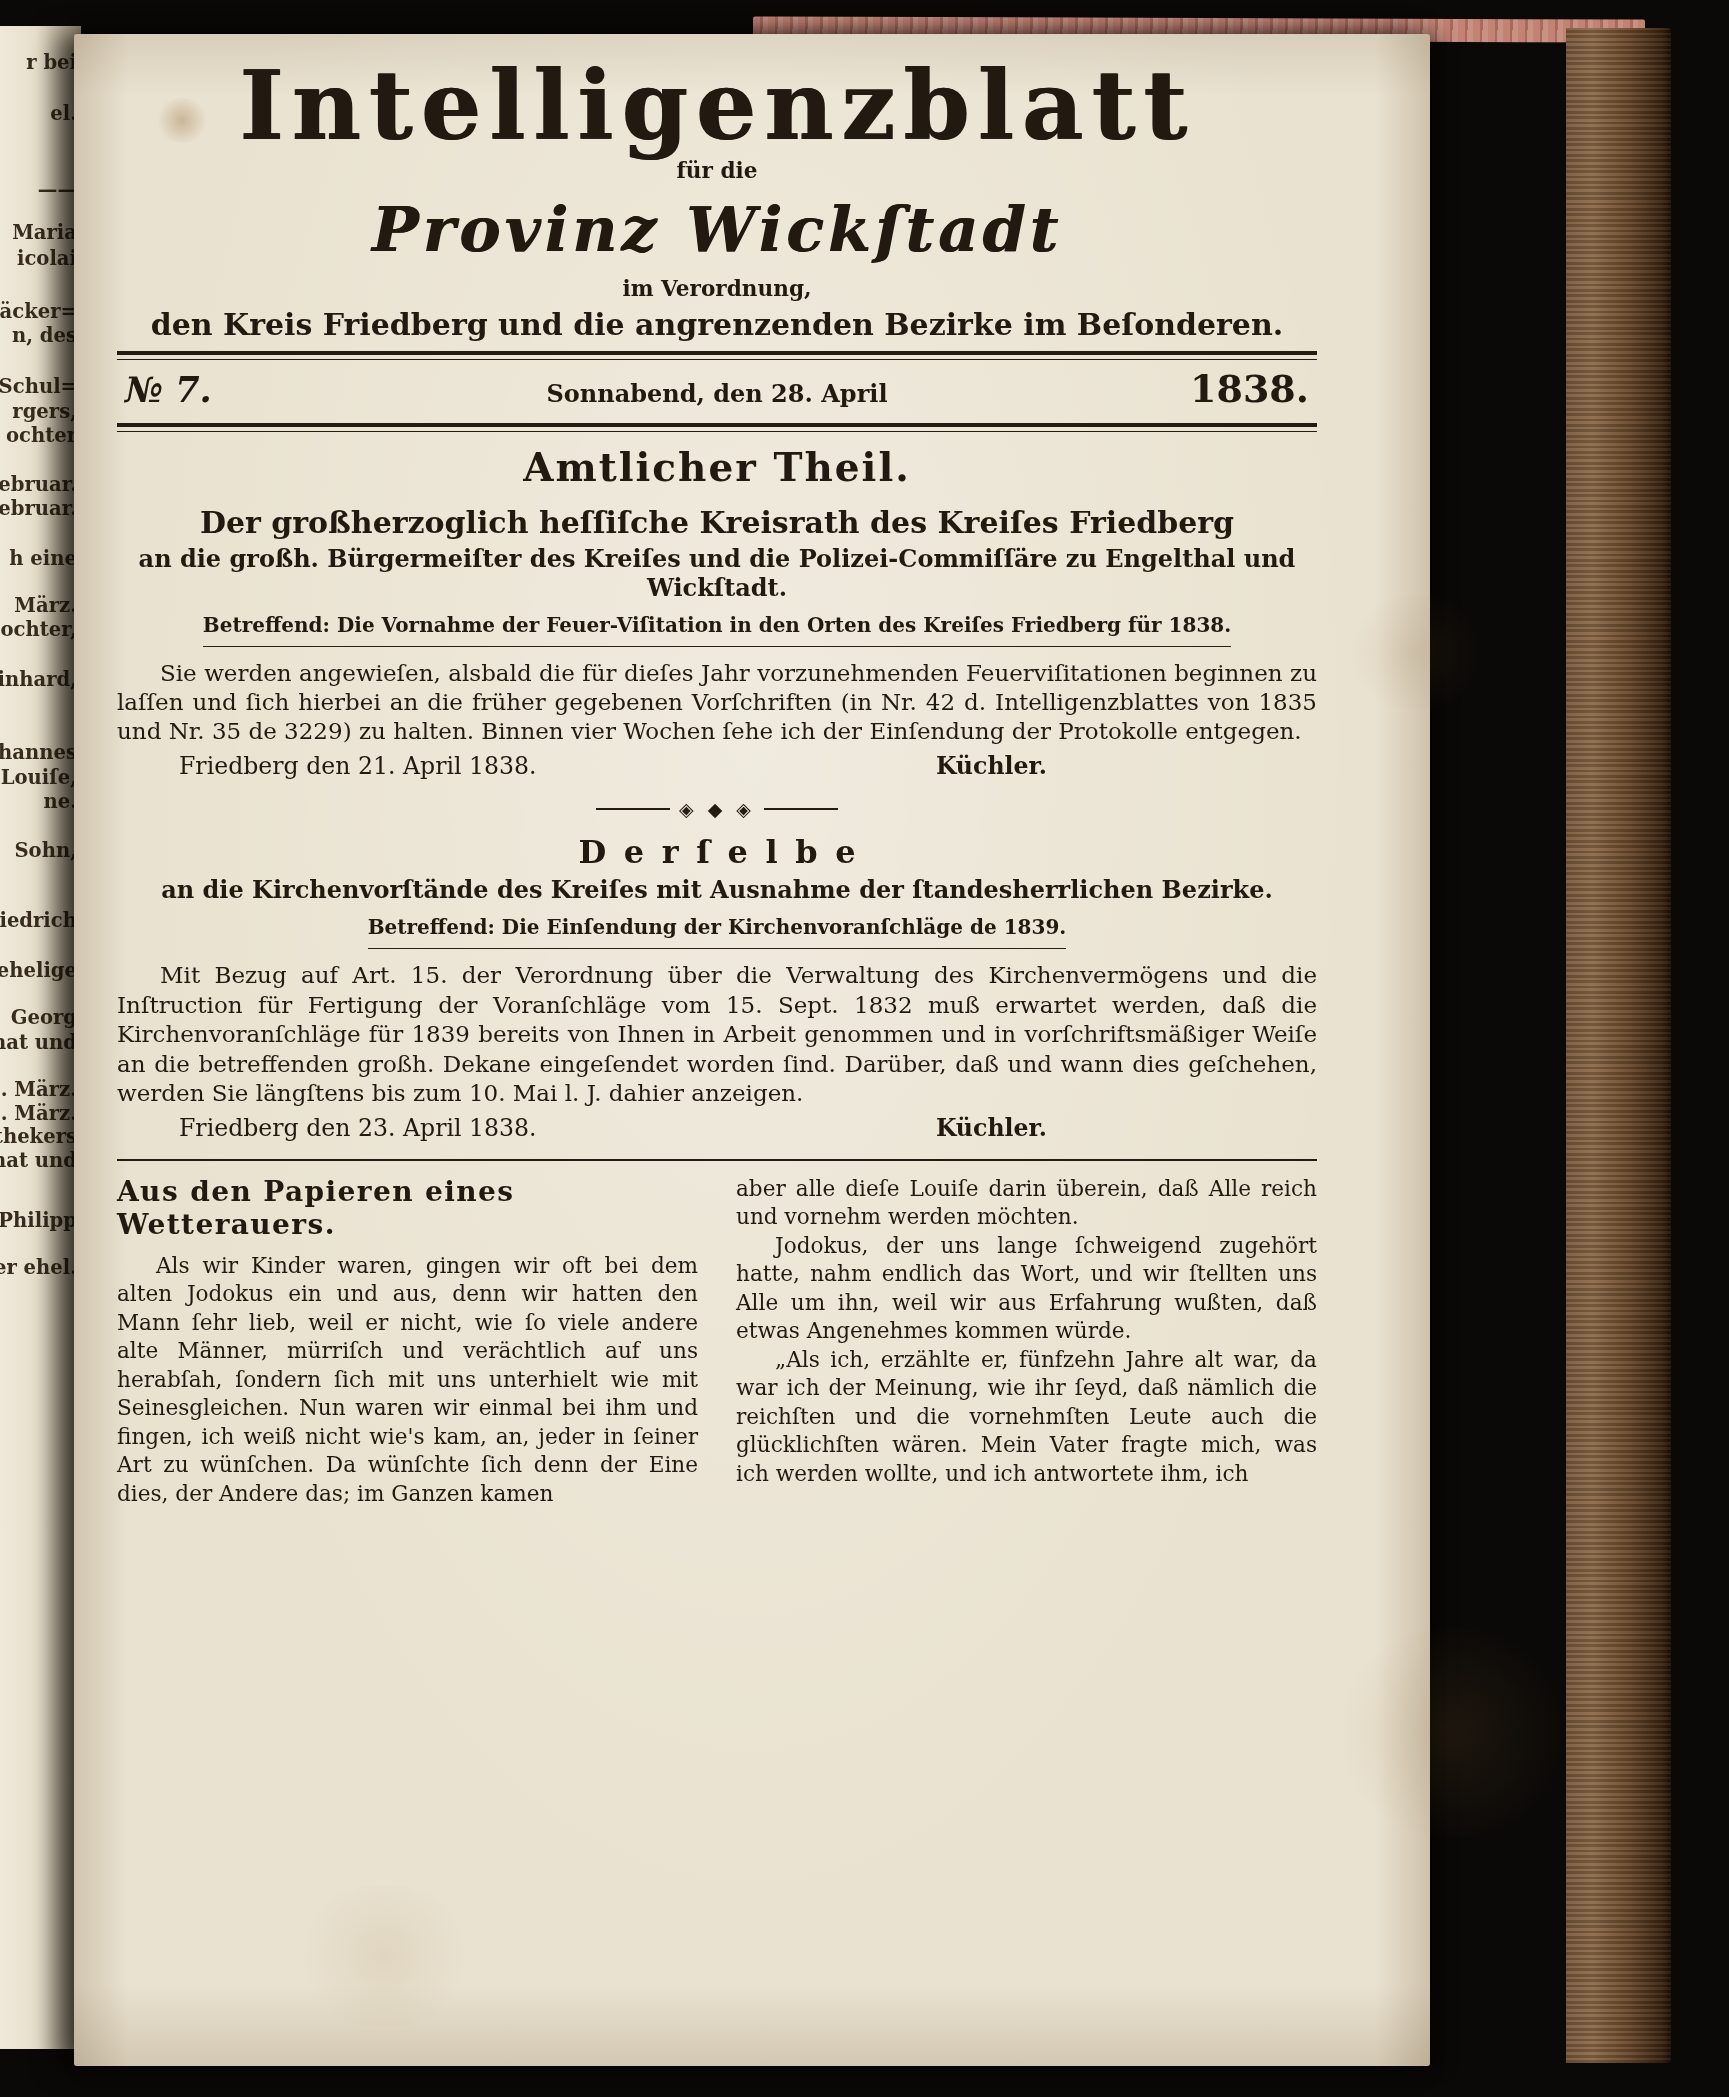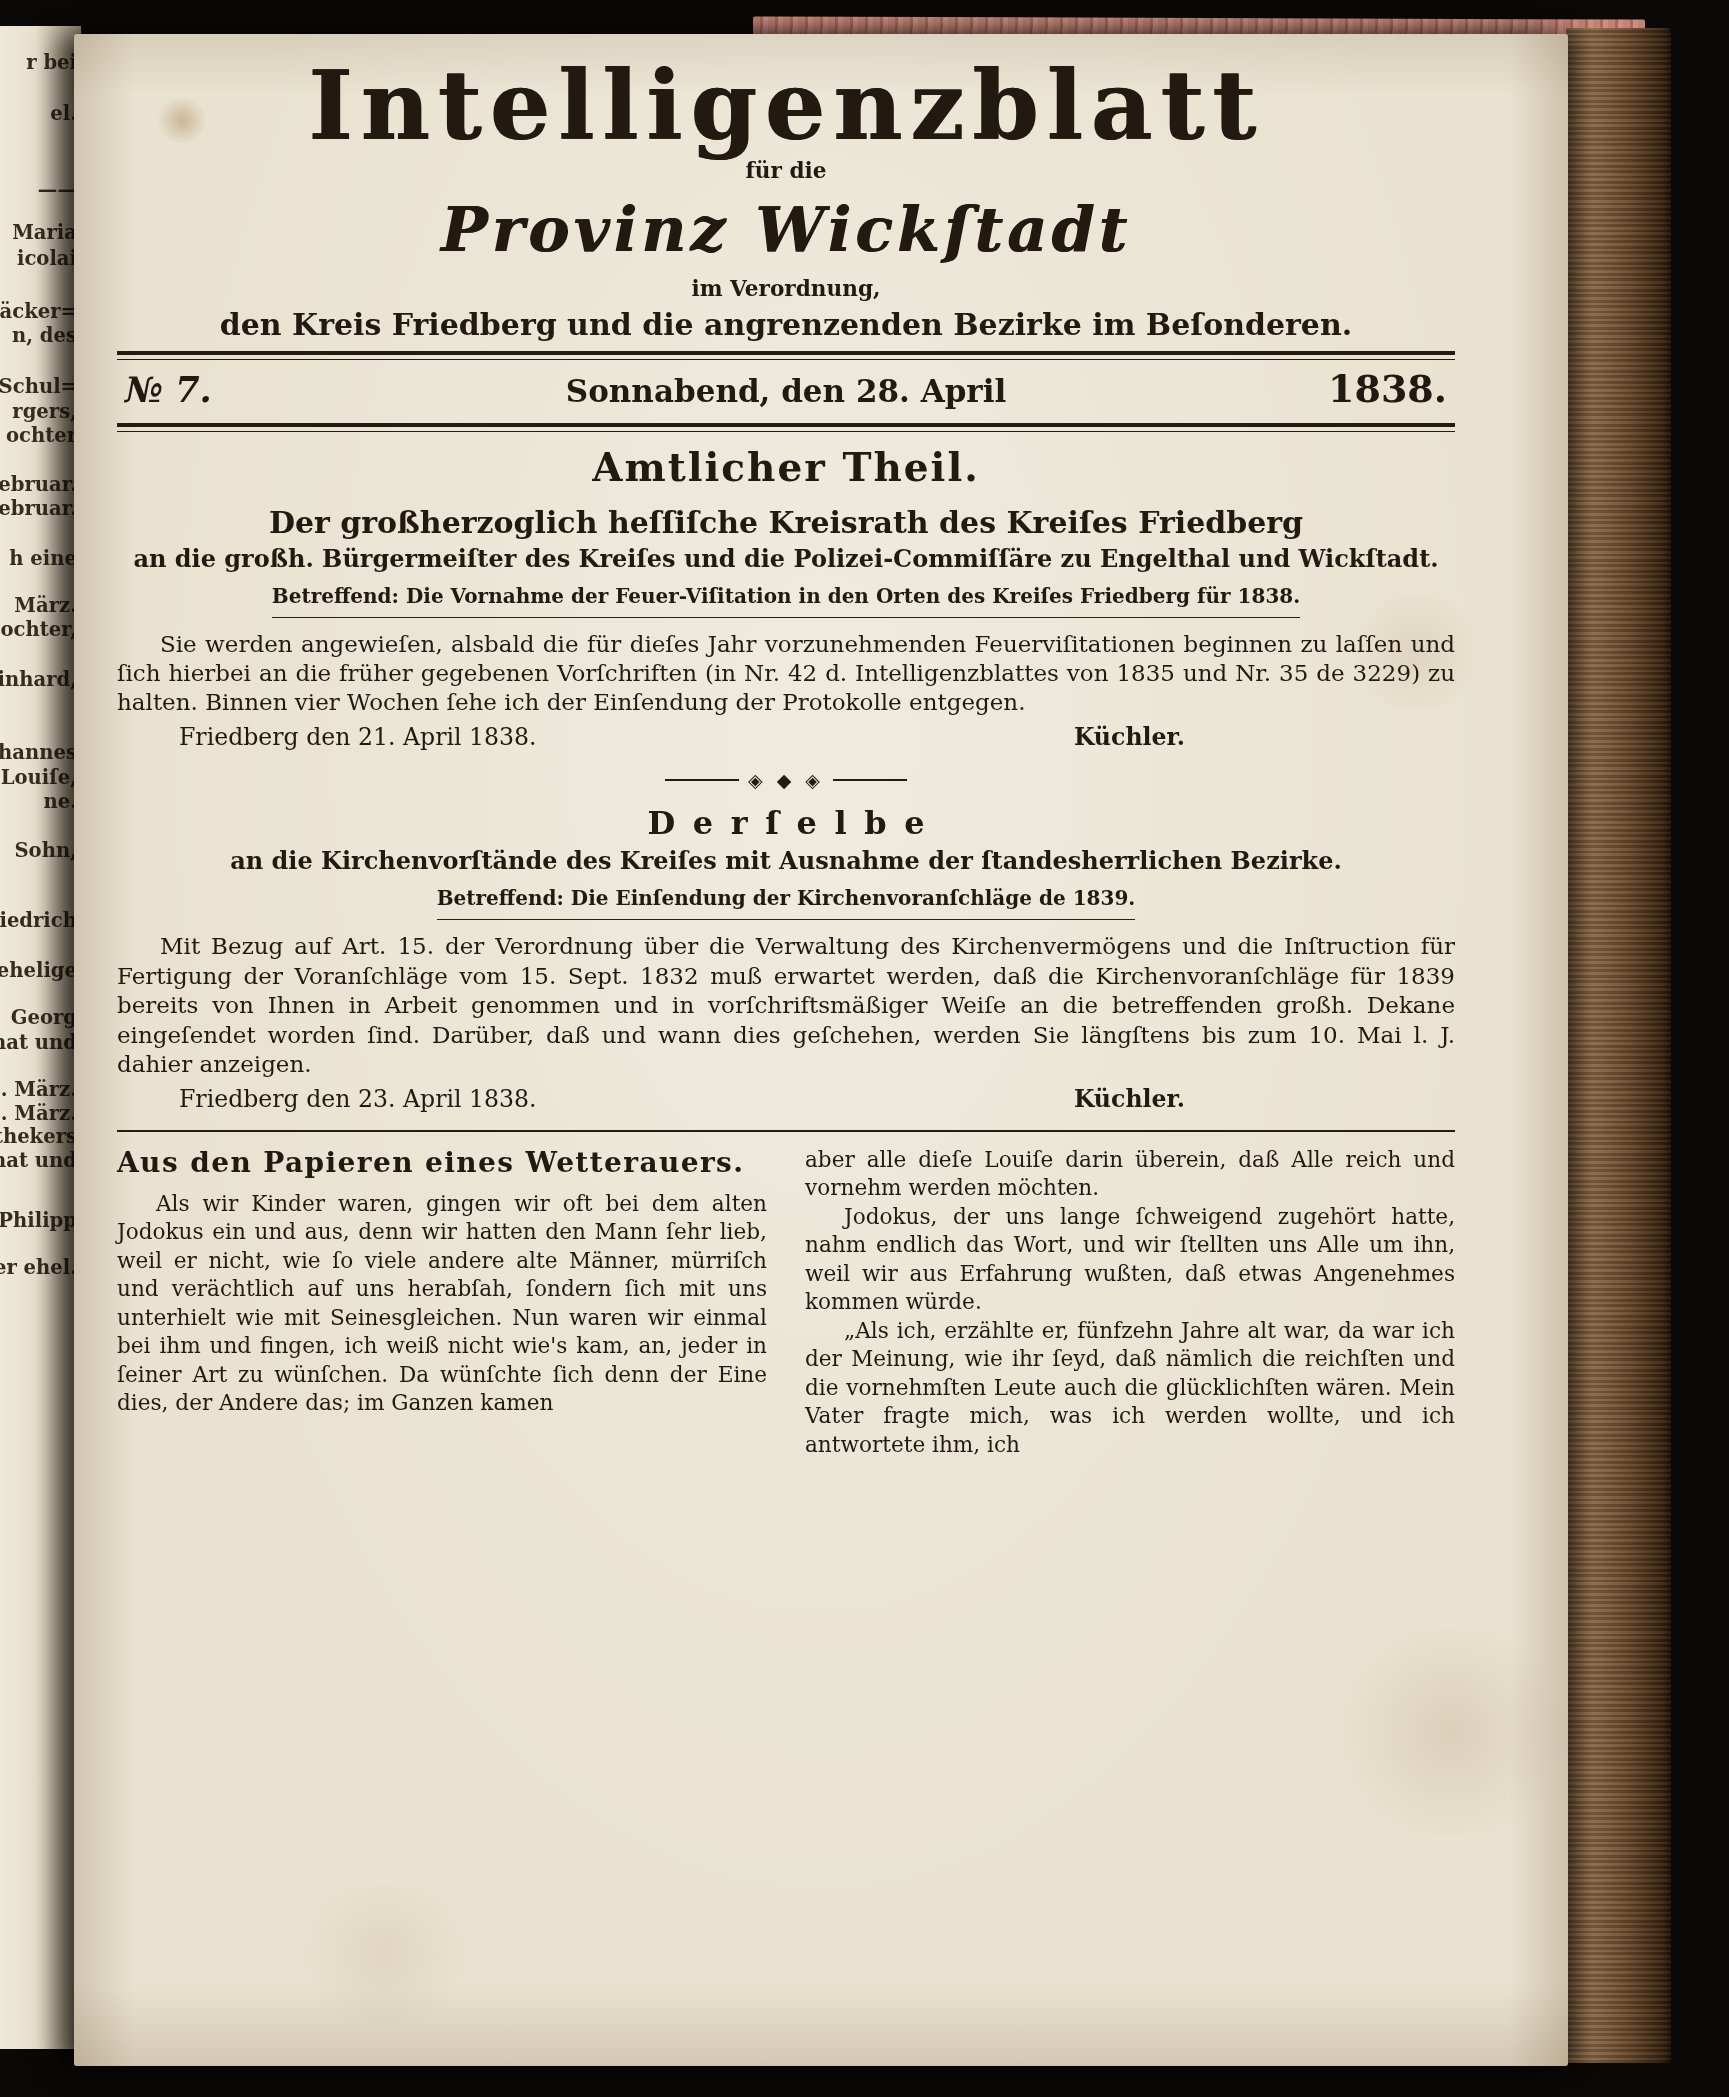--- a/index.html
+++ b/index.html
@@ -38,21 +38,21 @@
   .book-edge {
     position: absolute; left: 1566px; top: 28px; width: 105px; height: 2035px; z-index: 1;
     background:
       repeating-linear-gradient(0deg, rgba(0,0,0,.18) 0 2.7px, rgba(255,255,255,.05) 2.7px 5.4px),
       linear-gradient(90deg, #7a5a3c 0%, #8d6b49 25%, #6b4a2d 60%, #3a2412 92%, #1d1107 100%);
     border-radius: 0 4px 4px 0;
   }
 
   
   .main-page {
-    position: absolute; left: 74px; top: 34px; width: 1494px; height: 2032px; z-index: 2;
+    position: absolute; left: 74px; top: 34px; width: 1356px; height: 2032px; z-index: 2;
     color: #221910;
     background-color: #e9e2d0;
     background-image:
       radial-gradient(ellipse at 50% 35%, rgba(255,255,255,.30), rgba(255,255,255,0) 65%),
       linear-gradient(90deg, rgba(110,80,45,.20), rgba(0,0,0,0) 4%, rgba(0,0,0,0) 96%, rgba(110,80,45,.22)),
       linear-gradient(180deg, rgba(110,80,45,.14), rgba(0,0,0,0) 3%, rgba(0,0,0,0) 96%, rgba(110,80,45,.18));
     box-shadow: -16px 0 27px rgba(0,0,0,.65), 9.5px 0 20px rgba(0,0,0,.45);
     border-radius: 2.7px;
   }
   .stain { position: absolute; border-radius: 50%; pointer-events: none; }
@@ -68,21 +68,21 @@
   .m-title   { font-size: 95px; font-weight: bold; letter-spacing: 8px; line-height: .95; margin: 0; text-shadow: 1px 0 currentColor; }
   .m-dedication { font-size: 21.6px; font-weight: bold; margin-top: 6.8px; }
   .m-region  { font-size: 62px; font-weight: bold; font-style: italic; letter-spacing: 4px; margin-top: 9.5px; text-shadow: 0.7px 0 currentColor; }
   .m-scope1  { font-size: 21.6px; font-weight: bold; margin-top: 10.8px; }
   .m-scope2  { font-size: 30px; font-weight: bold; margin-top: 5.4px; }
 
   .rule-double { margin-top: 9.5px; height: 4px; border-top: 4px solid #241b12; border-bottom: 1.4px solid #241b12; }
 
   .issue-row { display: grid; grid-template-columns: 1fr auto 1fr; align-items: baseline; padding: 5.4px 8px 2.7px 8px; }
   .issue-number { justify-self: start; font-size: 35px; font-weight: bold; font-style: italic; font-family: "DejaVu Serif","DejaVu Sans",serif; }
-  .issue-date   { justify-self: center; font-size: 31px; font-weight: bold; }
+  .issue-date   { justify-self: center; font-size: 24px; font-weight: bold; }
   .issue-year   { justify-self: end; font-size: 38px; font-weight: bold; }
 
   .section-heading { text-align: center; font-size: 39px; font-weight: bold; margin-top: 12px; letter-spacing: 2px; }
 
   .art-title    { text-align: center; font-size: 30px; font-weight: bold; margin-top: 15px; }
   .art-subtitle { text-align: center; font-size: 24px; font-weight: bold; margin-top: 4px; }
   .betreffend-wrap { text-align: center; margin-top: 10.8px; }
   .betreffend   { display: inline-block; font-size: 20px; font-weight: bold; border-bottom: 1.4px solid #2a2015; padding-bottom: 9px; }
   .article-body { font-size: 23px; line-height: 1.28; text-align: justify; margin: 12px 0 0 0; text-indent: 43px; }
   .dateline-row { display: flex; justify-content: space-between; margin-top: 5.4px; font-size: 23.6px; padding-left: 62px; padding-right: 270px; }

